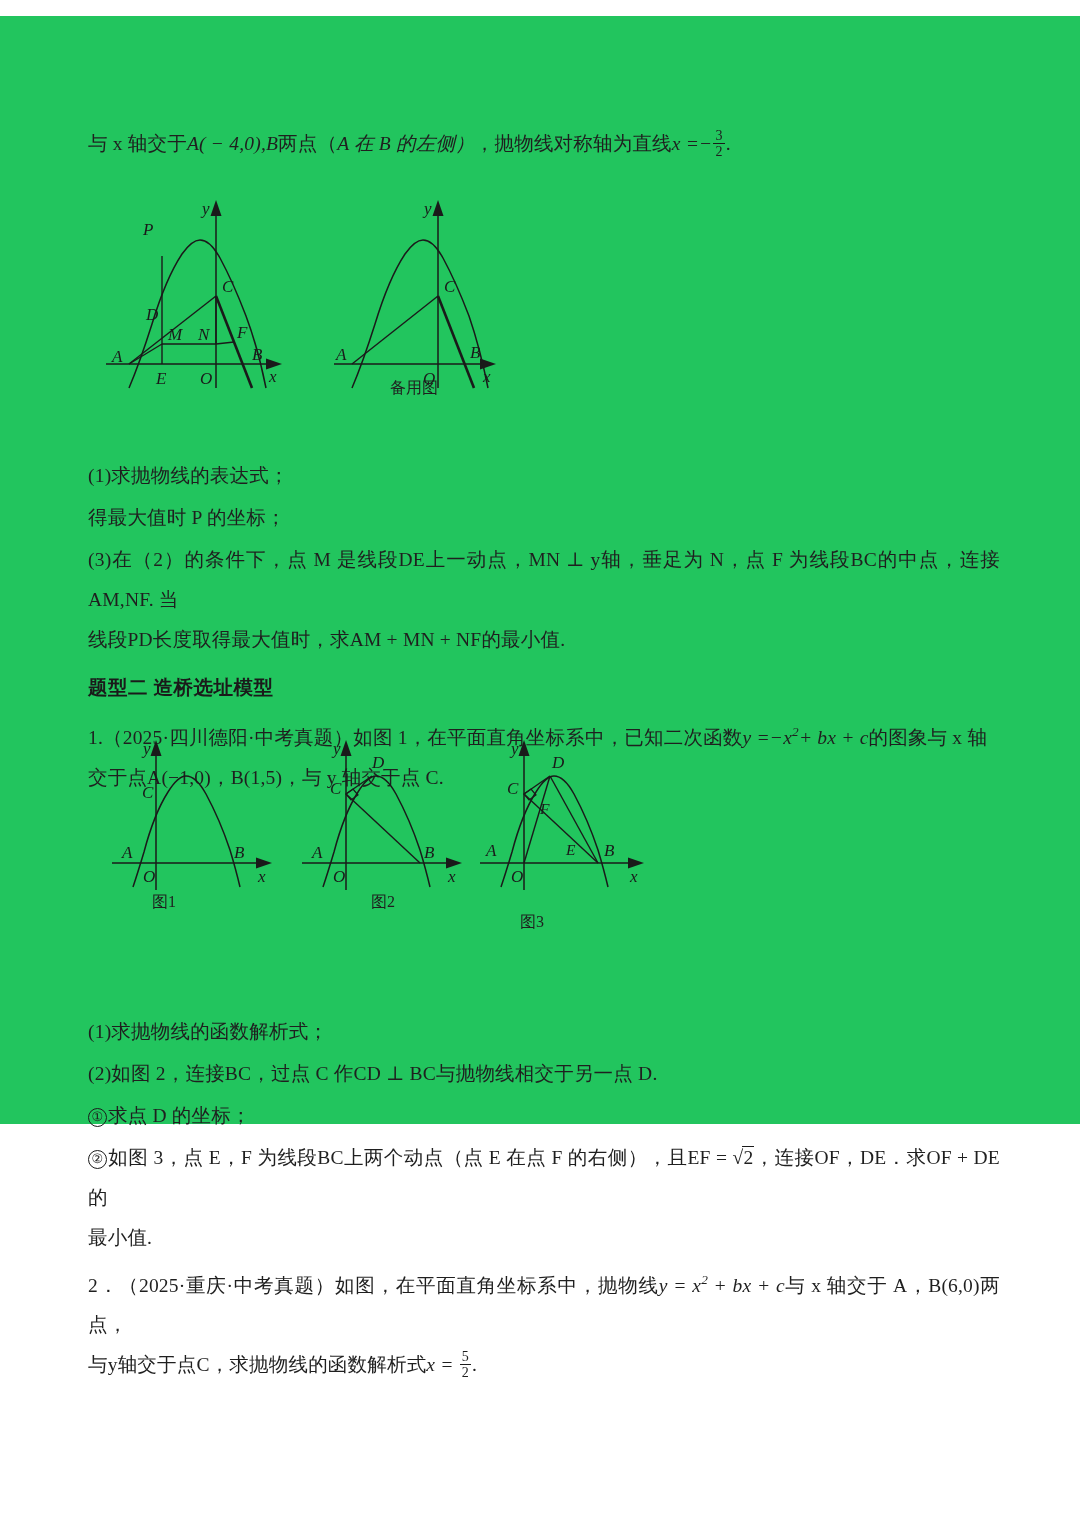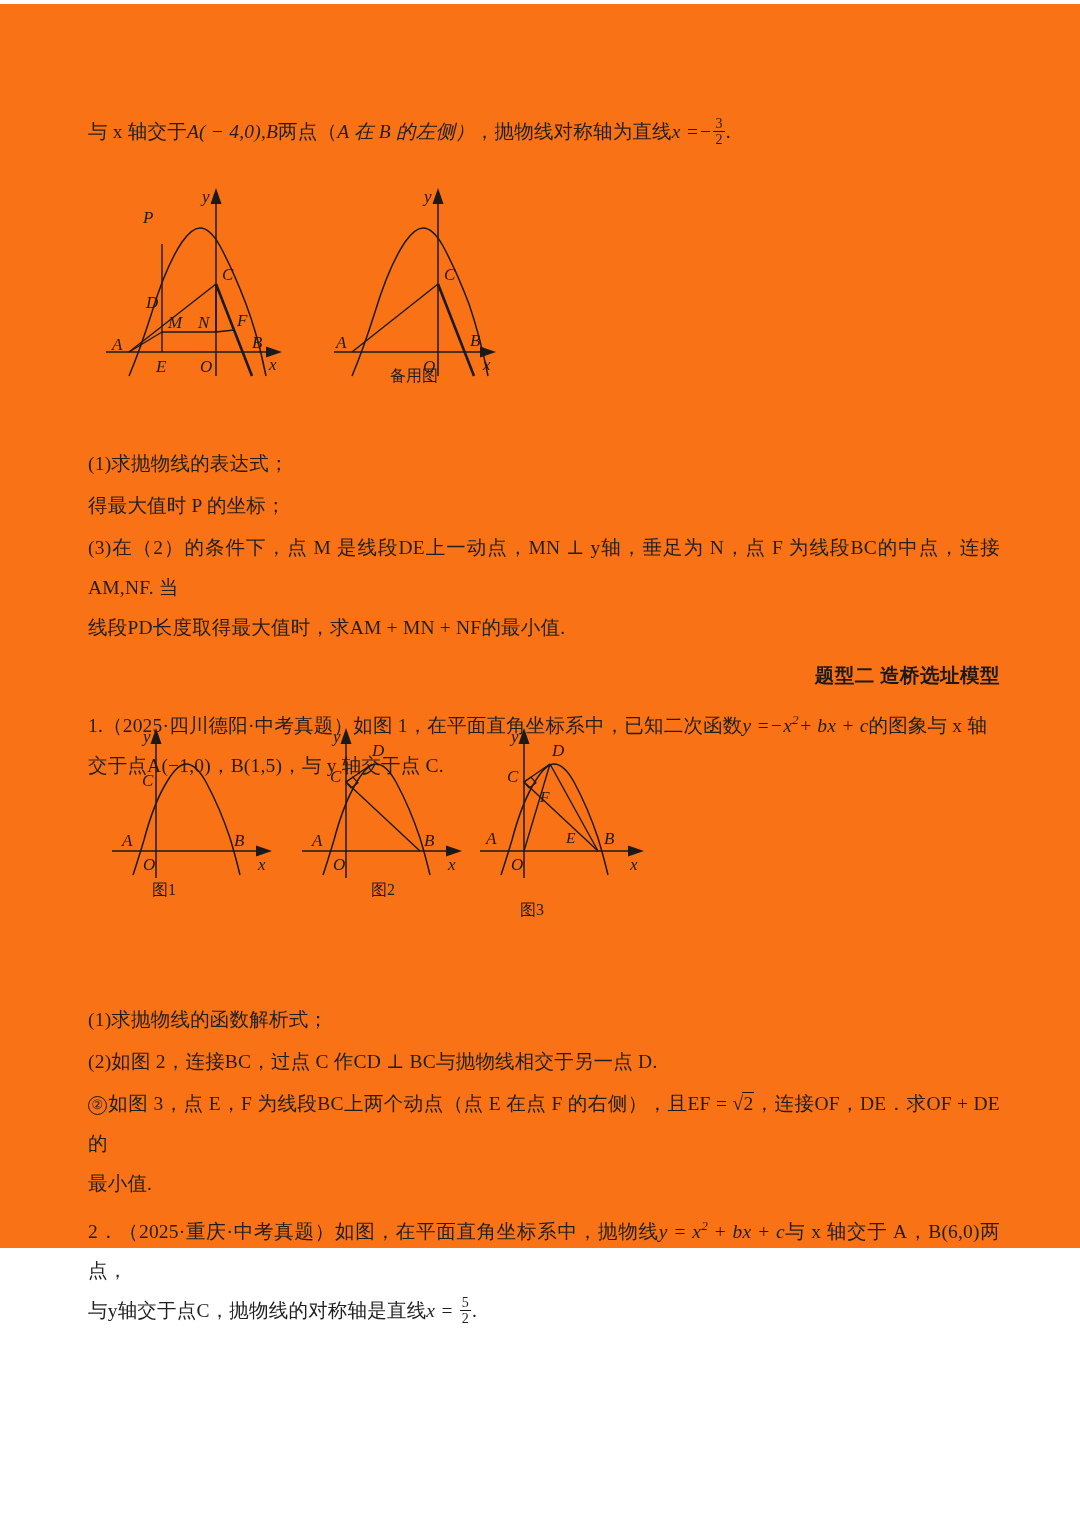--- a/index.html
+++ b/index.html
@@ -10,24 +10,24 @@
   body {
     width: 1080px;
     height: 1528px;
     position: relative;
     font-family: "Liberation Serif", "DejaVu Serif", serif;
     color: #1a1a1a;
     overflow: hidden;
   }
   .page {
     position: absolute;
-    left: 0; top: 4px;
+    left: 0; top: 16px;
     width: 1080px;
-    height: 1244px;
-    background: #f97316;
+    height: 1108px;
+    background: #22c55e;
   }
   .content {
     position: absolute;
     left: 88px;
     top: 108px;
     width: 912px;
   }
   .para {
     font-size: 19.5px;
     line-height: 40px;
@@ -36,21 +36,20 @@
     letter-spacing: 0.2px;
     text-align: justify;
   }
   .para.tight { margin-bottom: 0; }
   .heading {
     font-size: 19.5px;
     font-weight: bold;
     line-height: 36px;
     margin: 10px 0 6px 0;
     letter-spacing: 0.5px;
-    text-align: right;
   }
   .mathi {
     font-style: italic;
     font-family: "Liberation Serif", "DejaVu Serif", serif;
   }
   .frac {
     display: inline-block;
     vertical-align: -0.45em;
     text-align: center;
     font-size: 0.72em;
@@ -138,30 +137,33 @@
 
     <p class="para tight">
       <span>1.（2025·四川德阳·中考真题）如图 1，在平面直角坐标系中，已知二次函数</span><span class="mathi">y =−</span><span class="mathi">x</span><span class="sup">2</span><span class="mathi">+ bx + c</span><span>的图象与 x 轴</span>
     </p>
     <p class="para">交于点A(−1,0)，B(1,5)，与 y 轴交于点 C.</p>
 
     <div style="height: 212px;"></div>
 
     <p class="para">(1)求抛物线的函数解析式；</p>
     <p class="para">(2)如图 2，连接BC，过点 C 作CD ⊥ BC与抛物线相交于另一点 D.</p>
+    <p class="para">
+      <span class="circnum">①</span><span>求点 D 的坐标；</span>
+    </p>
     <p class="para tight">
       <span class="circnum">②</span><span>如图 3，点 E，F 为线段BC上两个动点（点 E 在点 F 的右侧），且EF = </span><span class="radical">√<span class="rad-body">2</span></span><span>，连接OF，DE．求OF + DE的</span>
     </p>
     <p class="para">最小值.</p>
 
     <p class="para tight">
       <span>2．（2025·重庆·中考真题）如图，在平面直角坐标系中，抛物线</span><span class="mathi">y = </span><span class="mathi">x</span><span class="sup">2</span><span class="mathi"> + bx + c</span><span>与 x 轴交于 A，B(6,0)两点，</span>
     </p>
     <p class="para">
-      <span>与y轴交于点C，抛物线的对称轴是直线</span><span class="mathi">x = </span><span class="frac"><span class="num">5</span><span class="den">2</span></span><span>.</span>
+      <span>与y轴交于点C，求抛物线的函数解析式</span><span class="mathi">x = </span><span class="frac"><span class="num">5</span><span class="den">2</span></span><span>.</span>
     </p>
 
   </div>
 
   <div class="figrow-1">
 
     <div class="fig" style="left:0; top:0;">
       <svg width="260" height="210" viewBox="0 0 260 210">
 
         <g>

